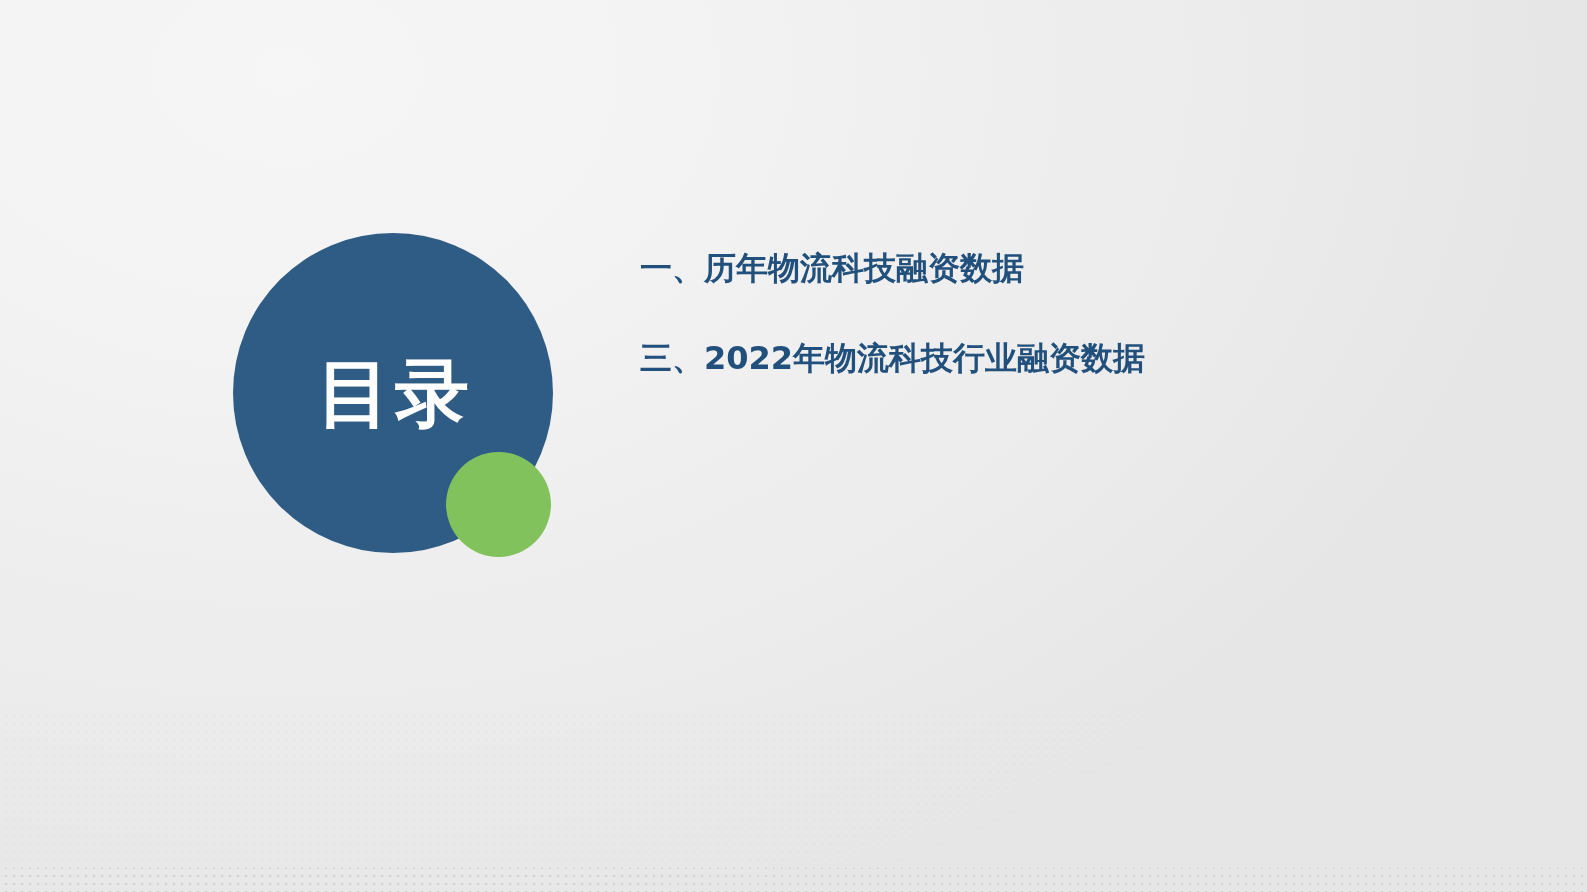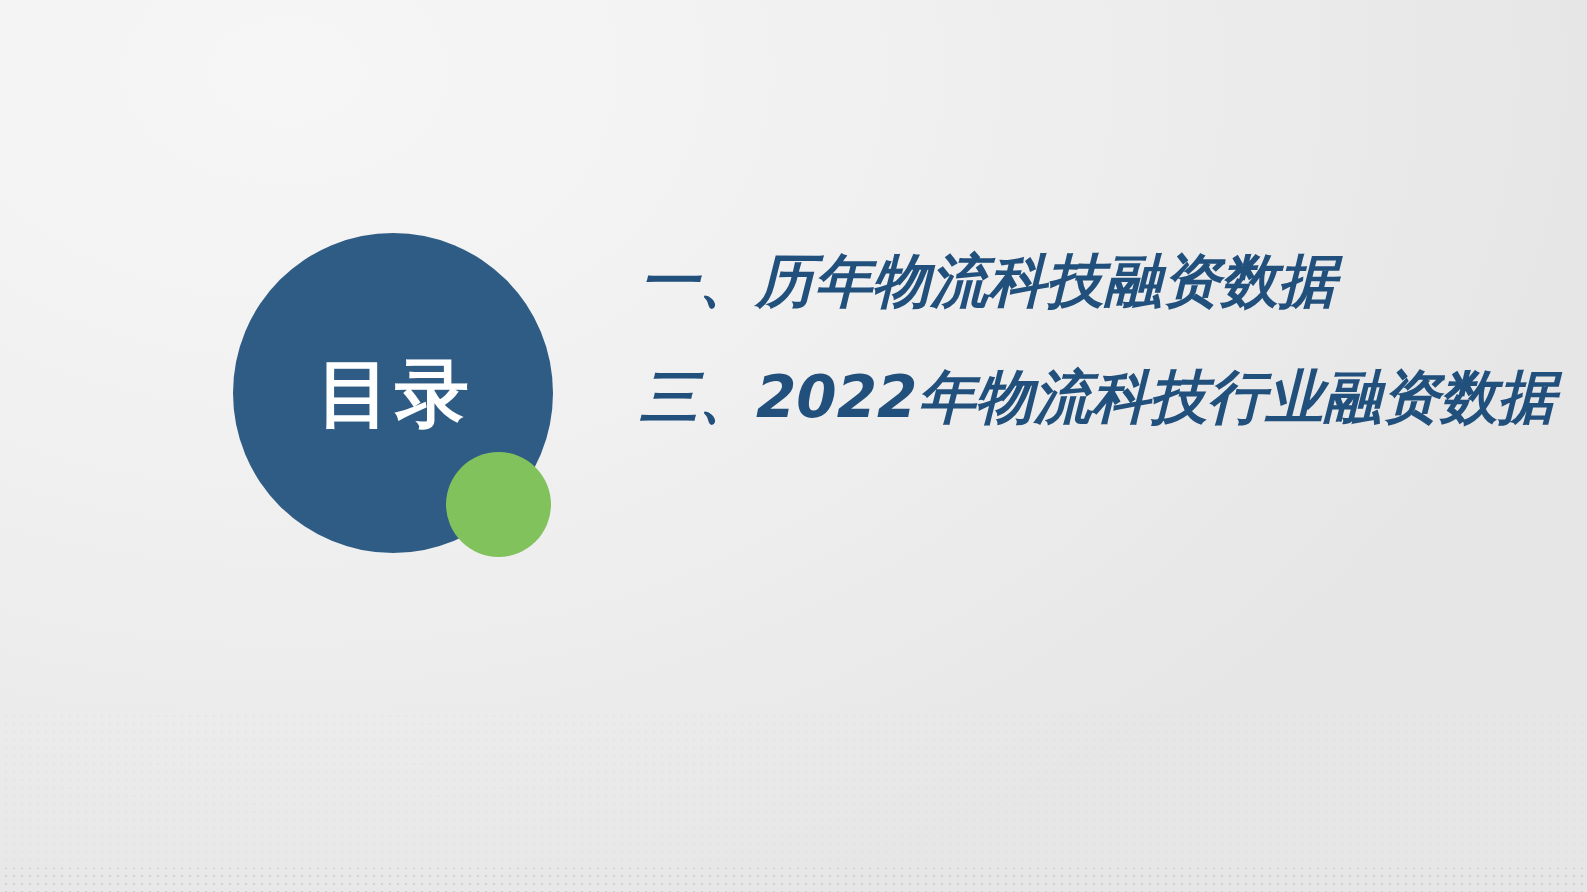--- a/index.html
+++ b/index.html
@@ -96,28 +96,27 @@
   
   #agenda-list {
     position: absolute;
     left: 640px;
     top: 252px;
     width: 900px;
   }
   .agenda-item {
     display: block;
     color: #22507c;
-    font-size: 58px;
+    font-size: 32px;
     font-weight: bold;
     line-height: 1;
     letter-spacing: 0px;
     white-space: nowrap;
     margin-bottom: 58px;
     font-family: "DejaVu Sans", "Liberation Sans", sans-serif;
-    font-style: italic;
   }
   .agenda-item:last-child {
     margin-bottom: 0;
   }
 </style>
 </head>
 <body>
 
 <div id="slide">
 

